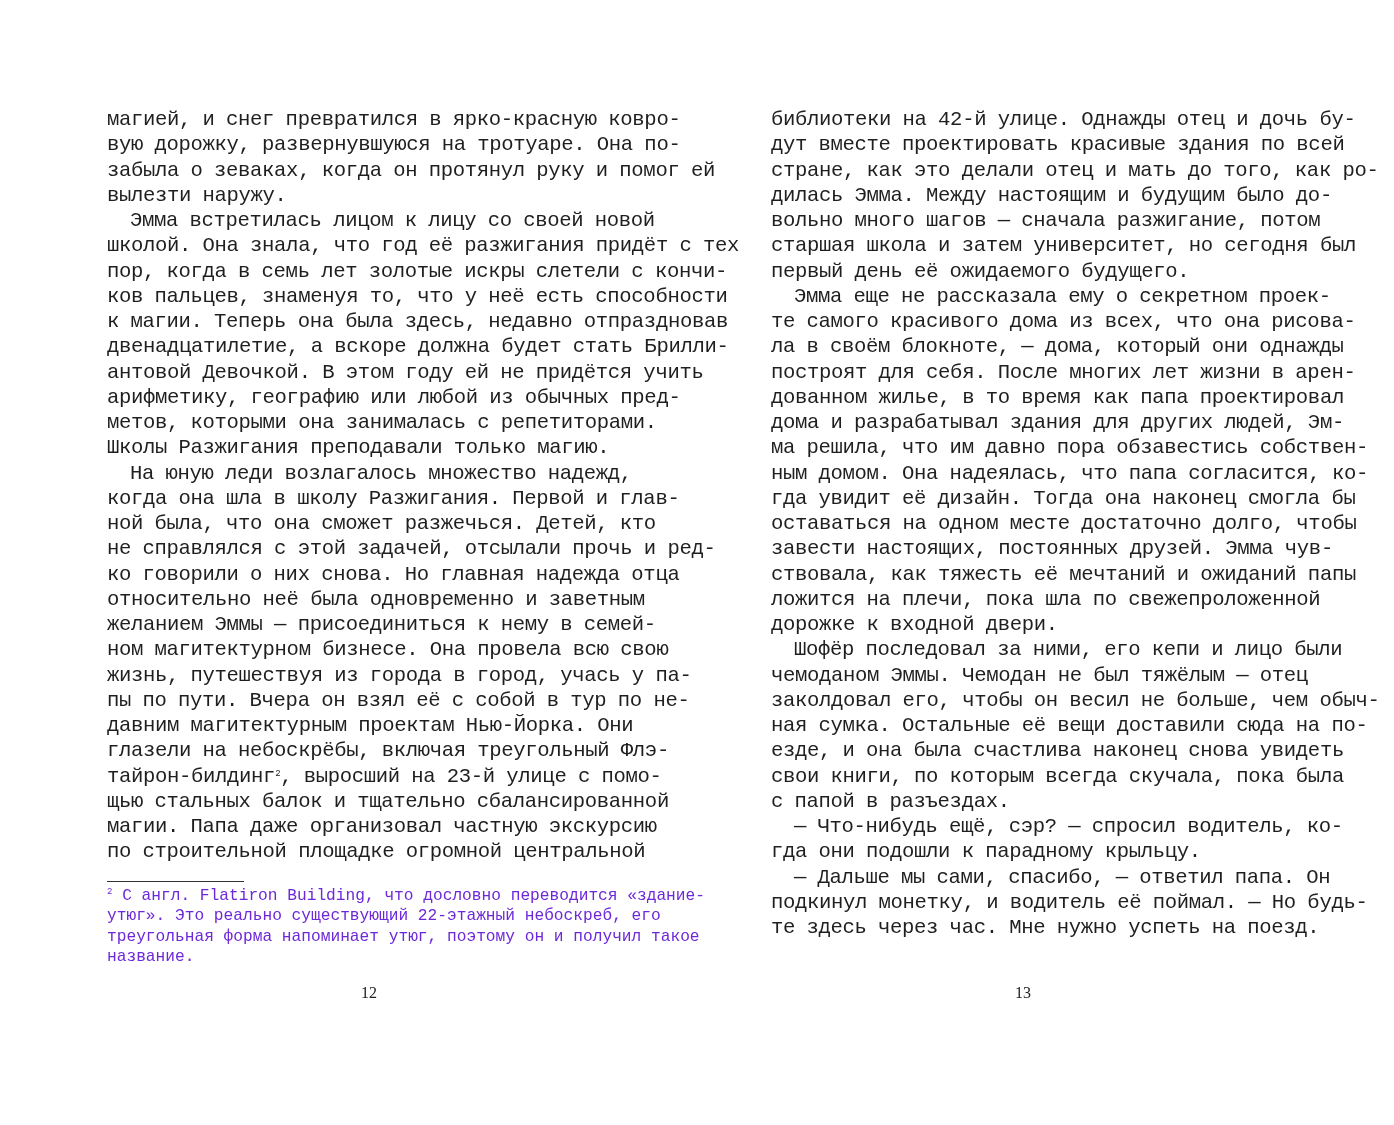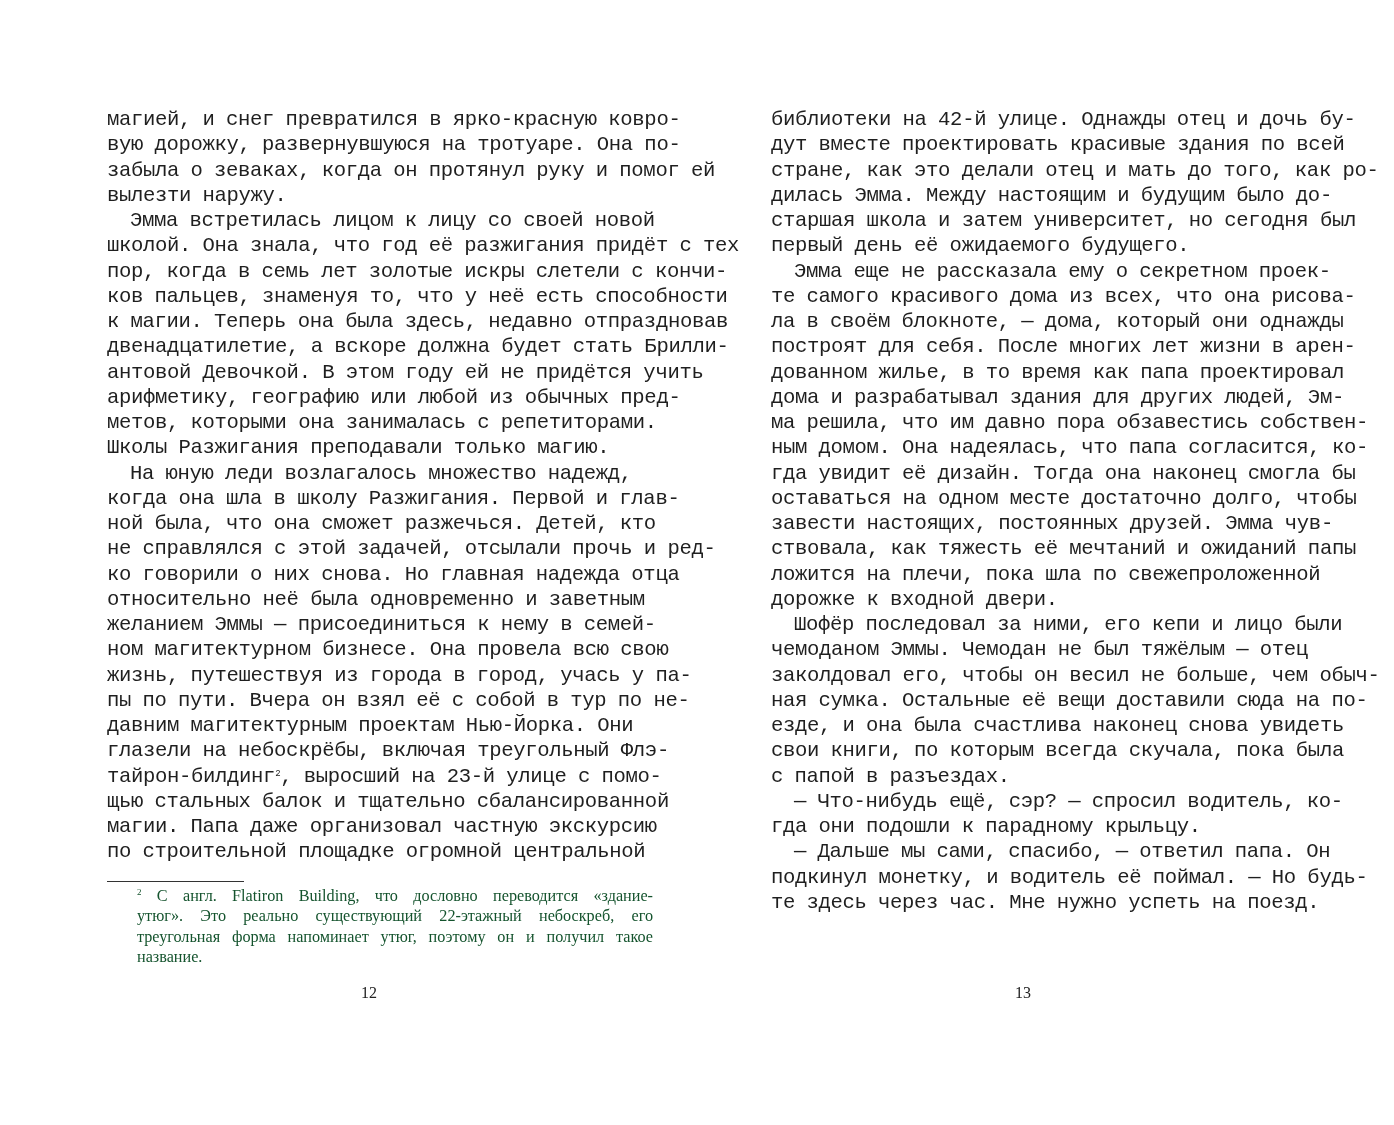--- a/index.html
+++ b/index.html
@@ -16,22 +16,22 @@
     letter-spacing: -0.35px; word-spacing: -0.5px;
     font-family: Liberation Mono, monospace;
     font-size: 20.6px;
   }
   .line { display: block; text-align: justify; text-align-last: justify; white-space: nowrap; height: 25.25px; overflow: visible; }
   .line.last { text-align-last: left; }
   .line.indent { padding-left: 23px; }
   .footnote-rule { position: absolute; left: 107px; top: 881px; width: 137px; height: 1px; background: #333; }
   .footnote {
     position: absolute; left: 107px; top: 886px; width: 516px;
-    font-family: Liberation Serif, serif;
-    font-size: 16.2px; line-height: 20.3px; color: #14532d; margin-left: 30px;
+    font-family: Liberation Mono, monospace;
+    font-size: 16.2px; line-height: 20.3px; color: #6d28d9;
   }
   .footnote .line { height: 20.3px; }
   sup { font-size: 9px; vertical-align: 6px; line-height: 0; }
   .page-num {
     position: absolute; top: 984px; width: 60px; text-align: center;
     font-family: "Liberation Serif", "DejaVu Serif", serif; font-size: 16px; color: #222;
   }
   .page-num.left { left: 339px; }
   .page-num.right { left: 993px; font-family: Liberation Serif, serif; }
 </style>
@@ -80,20 +80,21 @@
     <span class="line last"><span>название.</span></span>
   </div>
 <div class="page-num left">12</div>
 
 <div class="page right">
   <div class="body-text" id="right-body">
       <span class="line"><span>библиотеки на 42-й улице. Однажды отец и дочь бу-</span></span>
       <span class="line"><span>дут вместе проектировать красивые здания по всей</span></span>
       <span class="line"><span>стране, как это делали отец и мать до того, как ро-</span></span>
       <span class="line"><span>дилась Эмма. Между настоящим и будущим было до-</span></span>
+      <span class="line"><span>вольно много шагов — сначала разжигание, потом</span></span>
       <span class="line"><span>старшая школа и затем университет, но сегодня был</span></span>
       <span class="line last"><span>первый день её ожидаемого будущего.</span></span>
       <span class="line indent"><span>Эмма еще не рассказала ему о секретном проек-</span></span>
       <span class="line"><span>те самого красивого дома из всех, что она рисова-</span></span>
       <span class="line"><span>ла в своём блокноте, — дома, который они однажды</span></span>
       <span class="line"><span>построят для себя. После многих лет жизни в арен-</span></span>
       <span class="line"><span>дованном жилье, в то время как папа проектировал</span></span>
       <span class="line"><span>дома и разрабатывал здания для других людей, Эм-</span></span>
       <span class="line"><span>ма решила, что им давно пора обзавестись собствен-</span></span>
       <span class="line"><span>ным домом. Она надеялась, что папа согласится, ко-</span></span>

